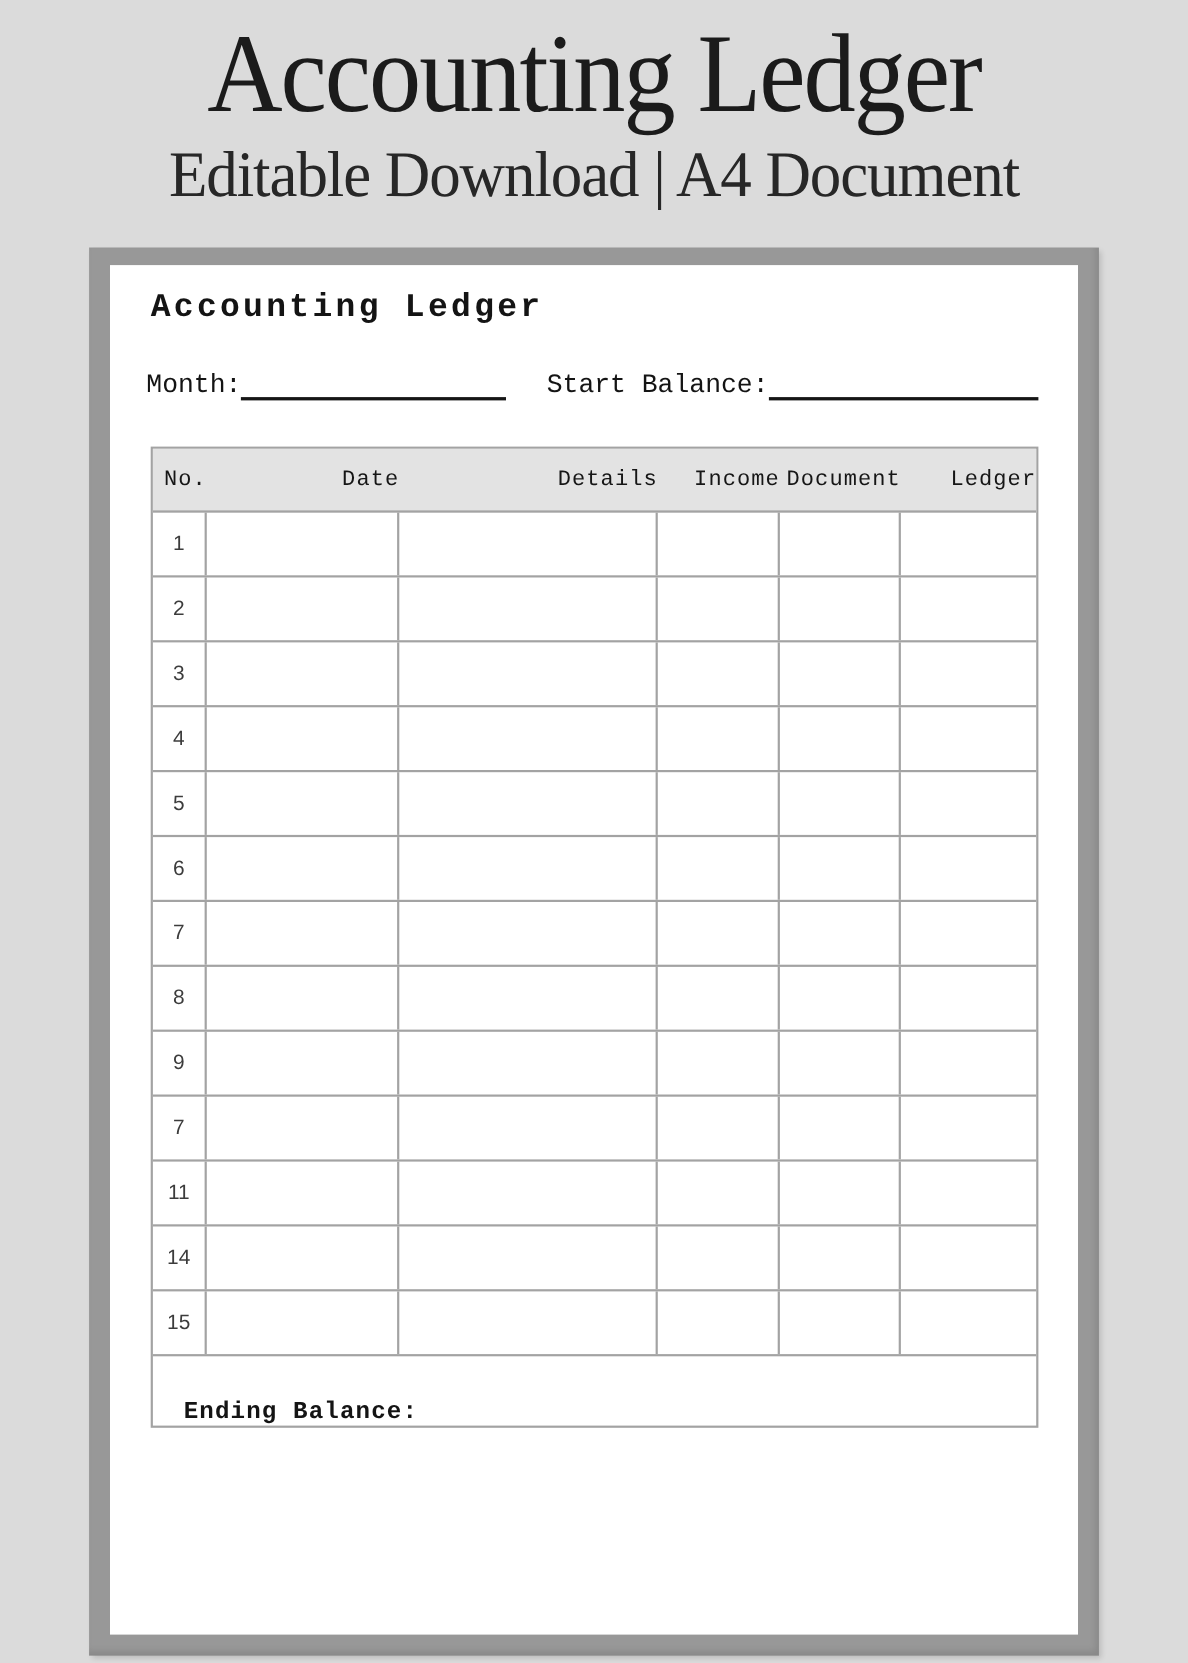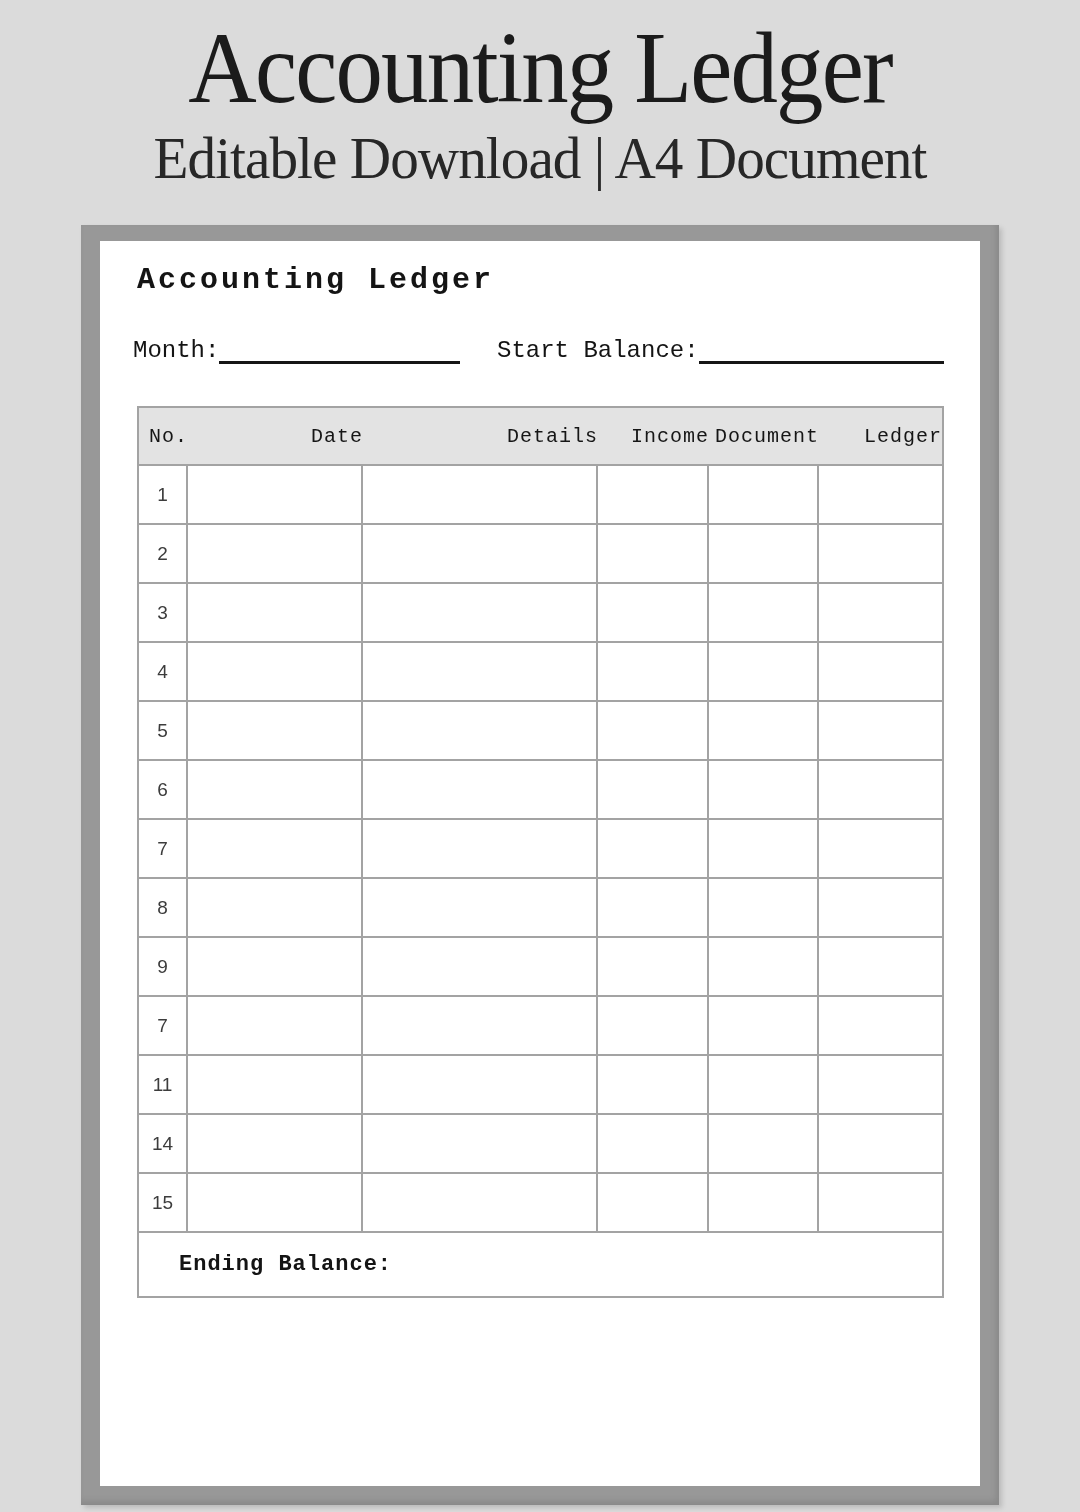--- a/index.html
+++ b/index.html
@@ -117,23 +117,22 @@
   }
   .trow .cell:last-child{border-right:none;}
   .trow .cell.rownum{
     font-family:"Liberation Sans","DejaVu Sans",sans-serif;
     font-weight:300;
     font-size:19px;
     color:#3c3c3c;
   }
   .tfoot{
     height:63px;
-    display:flex; align-items:center;
-    padding-left:4px;
-    margin-left:36px;
+    display:flex; align-items:flex-end;
+    padding-left:28px;
   }
   .tfoot .footer-label{
     font-family:"Liberation Mono","DejaVu Sans Mono",monospace;
     font-weight:bold;
     font-size:22px;
     letter-spacing:1px;
     color:var(--text);
     white-space:nowrap;
   }
   .tfoot .footer-fill{flex:1; height:100%;}

